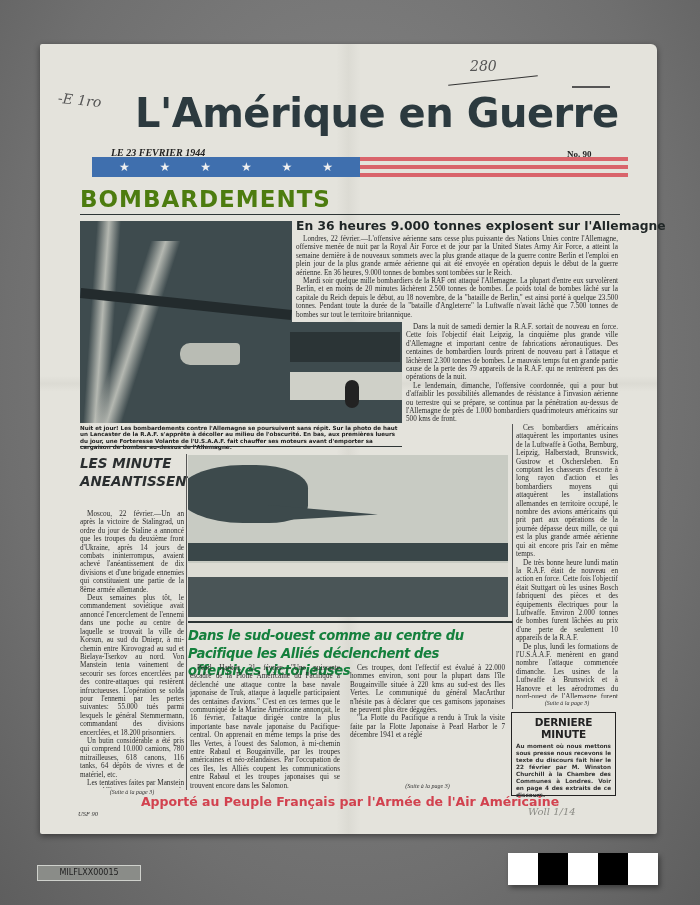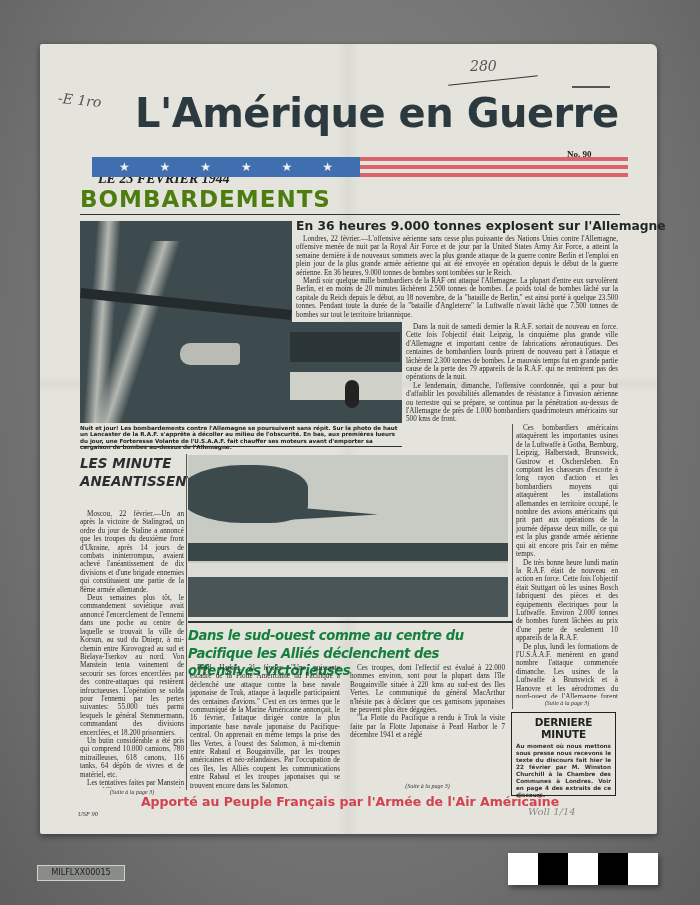--- a/index.html
+++ b/index.html
@@ -22,21 +22,21 @@
   .masthead {
     left: 135px; top: 90px; width: 440px;
     font-family: "DejaVu Sans", sans-serif; font-weight: bold;
     font-size: 40px; color: #2c3a3f; letter-spacing: -0.5px; white-space: nowrap;
   }
   .hand { font-family: "DejaVu Serif", serif; font-style: italic; color: #555; }
   .hand-left { left: 58px; top: 92px; font-size: 14px; transform: rotate(6deg); }
   .hand-num { left: 470px; top: 58px; font-size: 14px; }
   .hand-line { left: 448px; top: 80px; width: 90px; height: 1px; background: #333; transform: rotate(-6deg); }
   .hand-dash { left: 572px; top: 86px; width: 38px; height: 2px; background: #555; }
-  .dateline { left: 98px; top: 147px; font-size: 14px; font-weight: bold; font-style: italic; color: #222; margin-top: 24px; }
+  .dateline { left: 111px; top: 147px; font-size: 10px; font-weight: bold; font-style: italic; color: #222; }
   .issue-no { left: 567px; top: 149px; font-size: 9px; font-weight: bold; color: #222; }
   .flag-blue {
     left: 92px; top: 157px; width: 268px; height: 20px; background: #3f6fae;
     display: flex; align-items: center; justify-content: space-around; padding: 0 12px;
     color: #f0f0f0; font-size: 12px; font-family: "DejaVu Sans", sans-serif;
   }
   .flag-stripes { left: 360px; top: 157px; width: 268px; height: 20px; }
   .flag-stripes div { height: 4px; }
   .s-red { background: #d9646b; }
   .s-white { background: #e4e3dc; }
@@ -80,21 +80,21 @@
   }
   .box-dm .t { font-family: "DejaVu Sans", sans-serif; font-weight: bold; font-size: 10.5px; color: #222; text-align: center; letter-spacing: -0.2px; }
   .box-dm .b { margin-top: 3px; font-family: "DejaVu Sans", sans-serif; font-weight: bold; font-size: 5.7px; line-height: 7px; color: #333; text-align: justify; }
   .footer-red {
     left: 80px; top: 794px; width: 540px; text-align: center;
     font-family: "DejaVu Sans", sans-serif; font-weight: bold; font-size: 12.5px; color: #d2424f;
   }
   .usf { left: 78px; top: 810px; font-size: 6.5px; font-style: italic; color: #333; }
   .pencil { left: 528px; top: 806px; font-size: 10px; color: #8b8b85; font-style: italic; font-family: "DejaVu Serif", serif; }
   .ref-label {
-    left: 37px; top: 865px; width: 88px; height: 16px; background: #8a8c88;
+    left: 37px; top: 865px; width: 104px; height: 16px; background: #8a8c88;
     border: 1.5px solid #cfd1cc; font-family: "DejaVu Sans", sans-serif; font-size: 8px;
     color: #222; text-align: center; line-height: 13px;
   }
   .scale { left: 508px; top: 853px; height: 32px; display: flex; box-shadow: 2px 3px 5px rgba(0,0,0,0.4); }
   .scale div { width: 30px; height: 32px; }
   .sw { background: #fff; } .sb { background: #000; }
   .vrule { width: 1px; background: #555; }
 </style>
 </head>
 <body>

